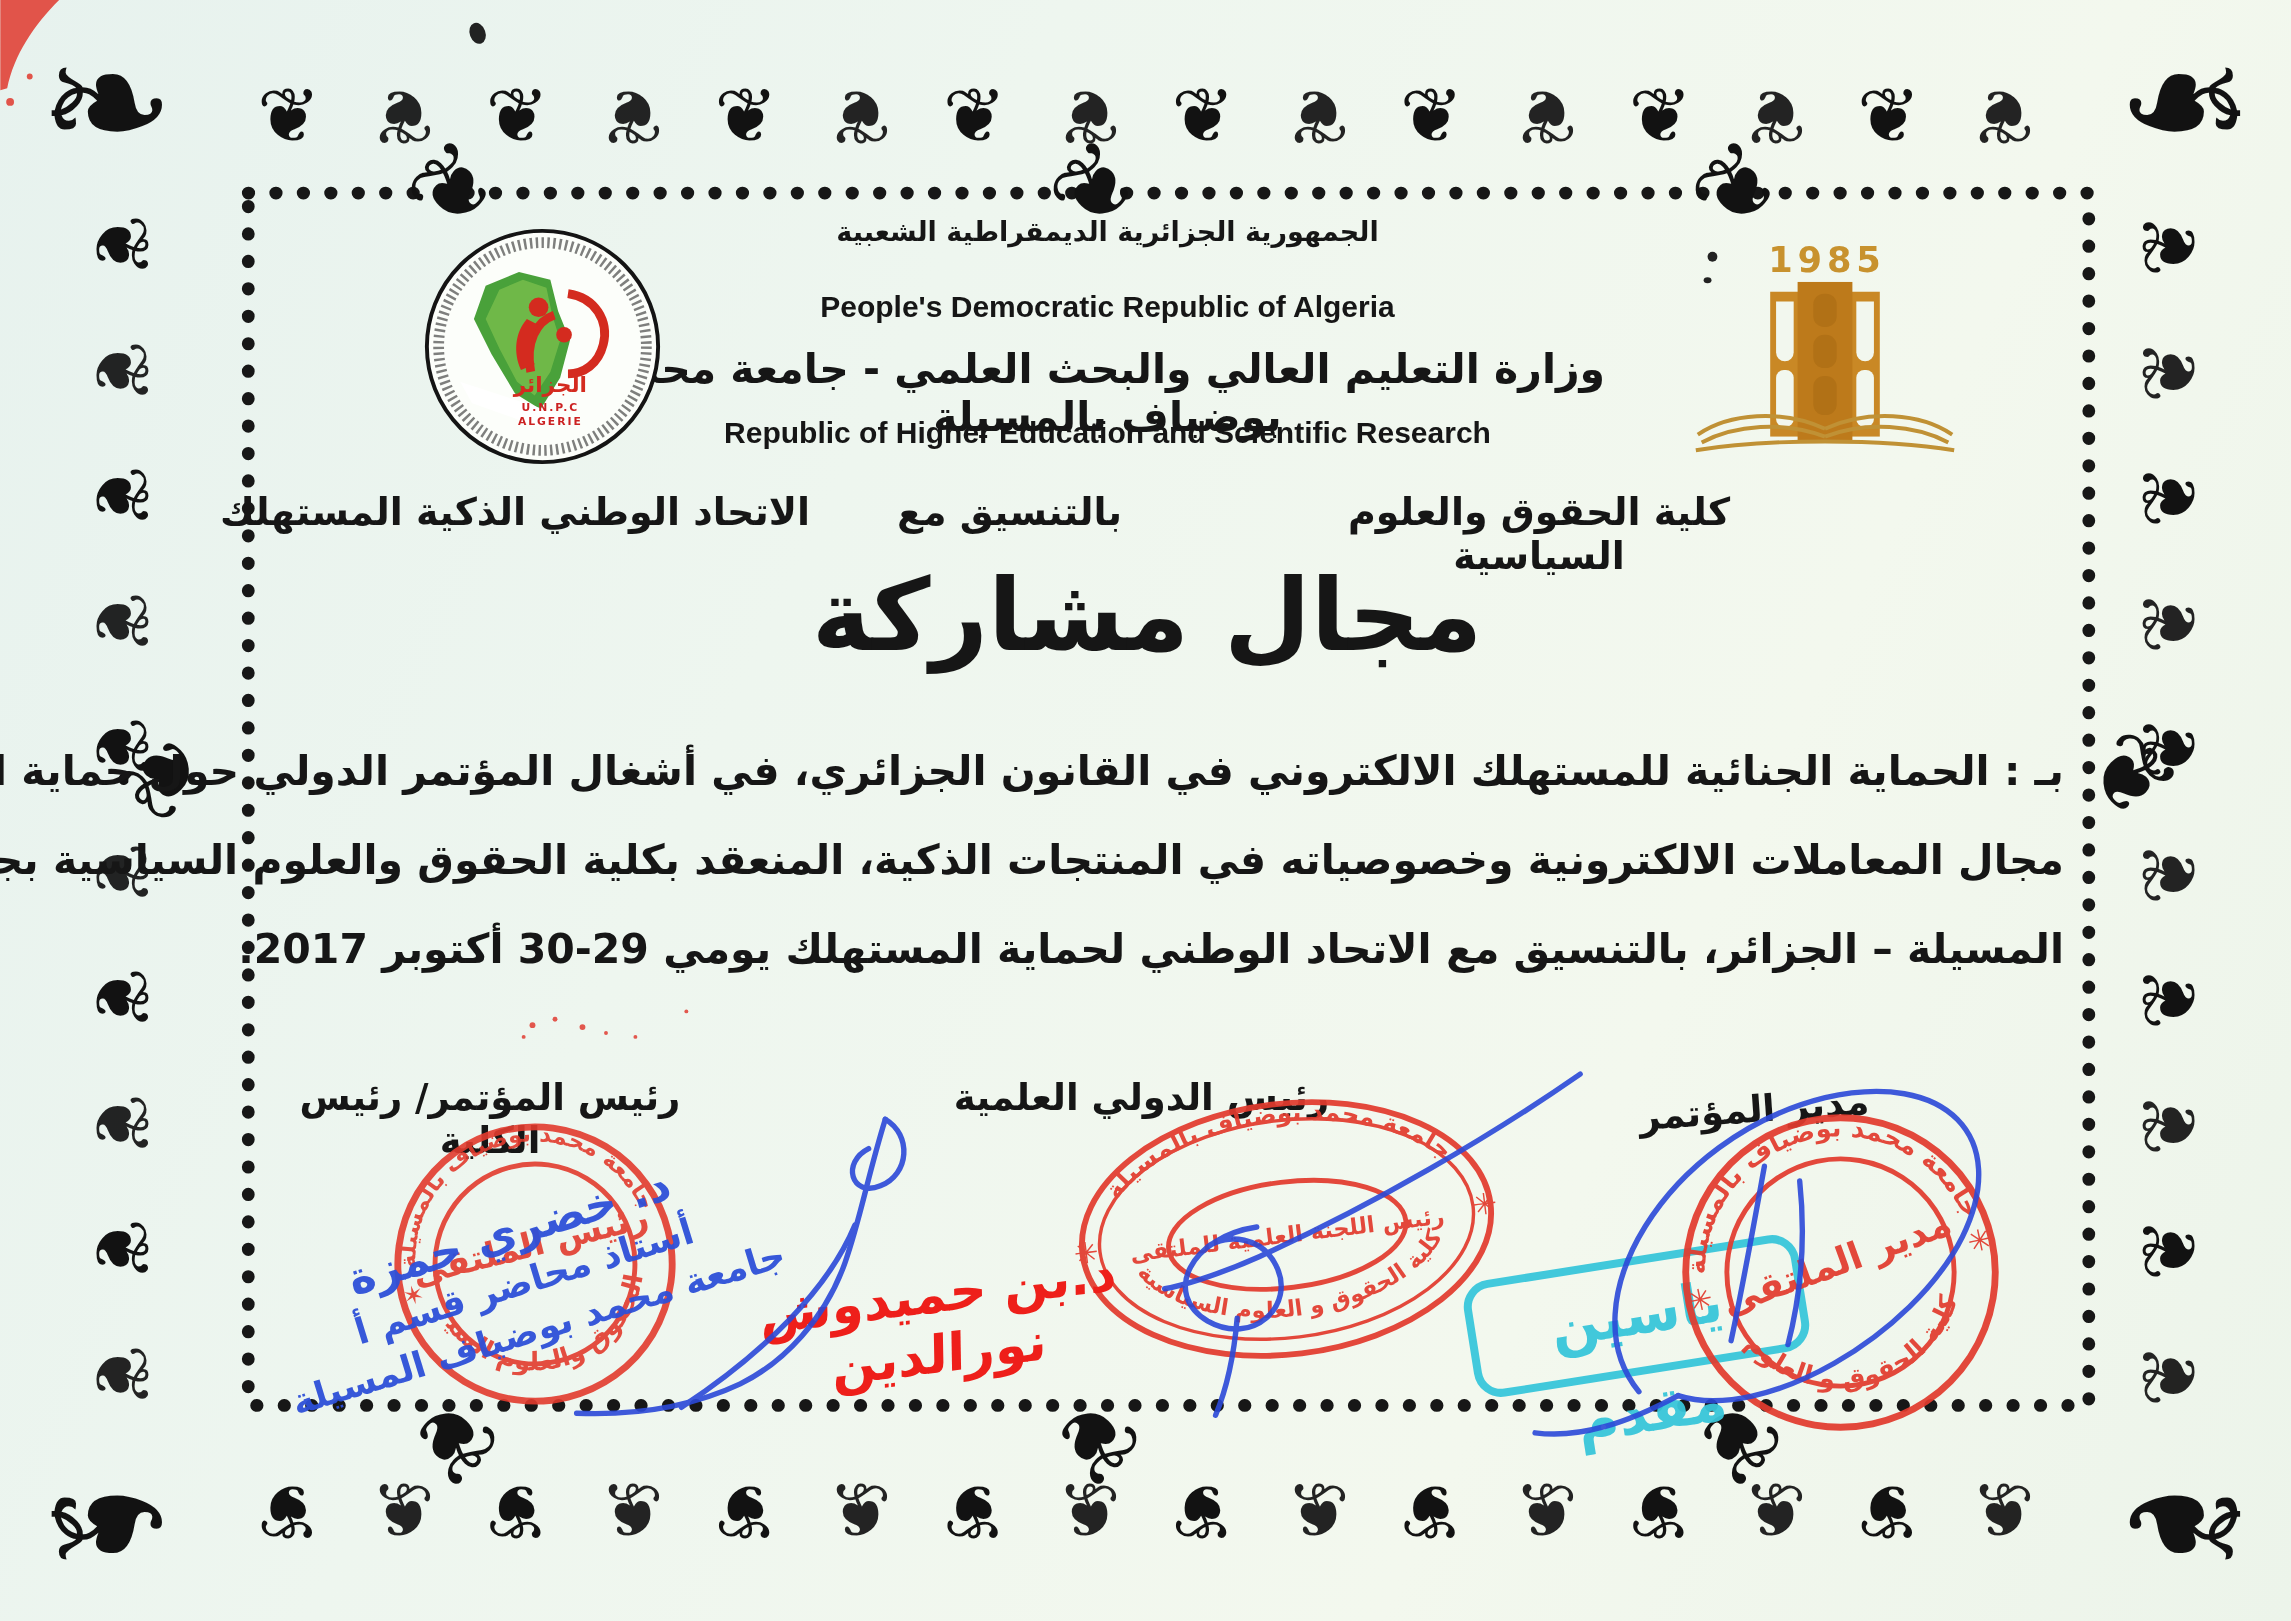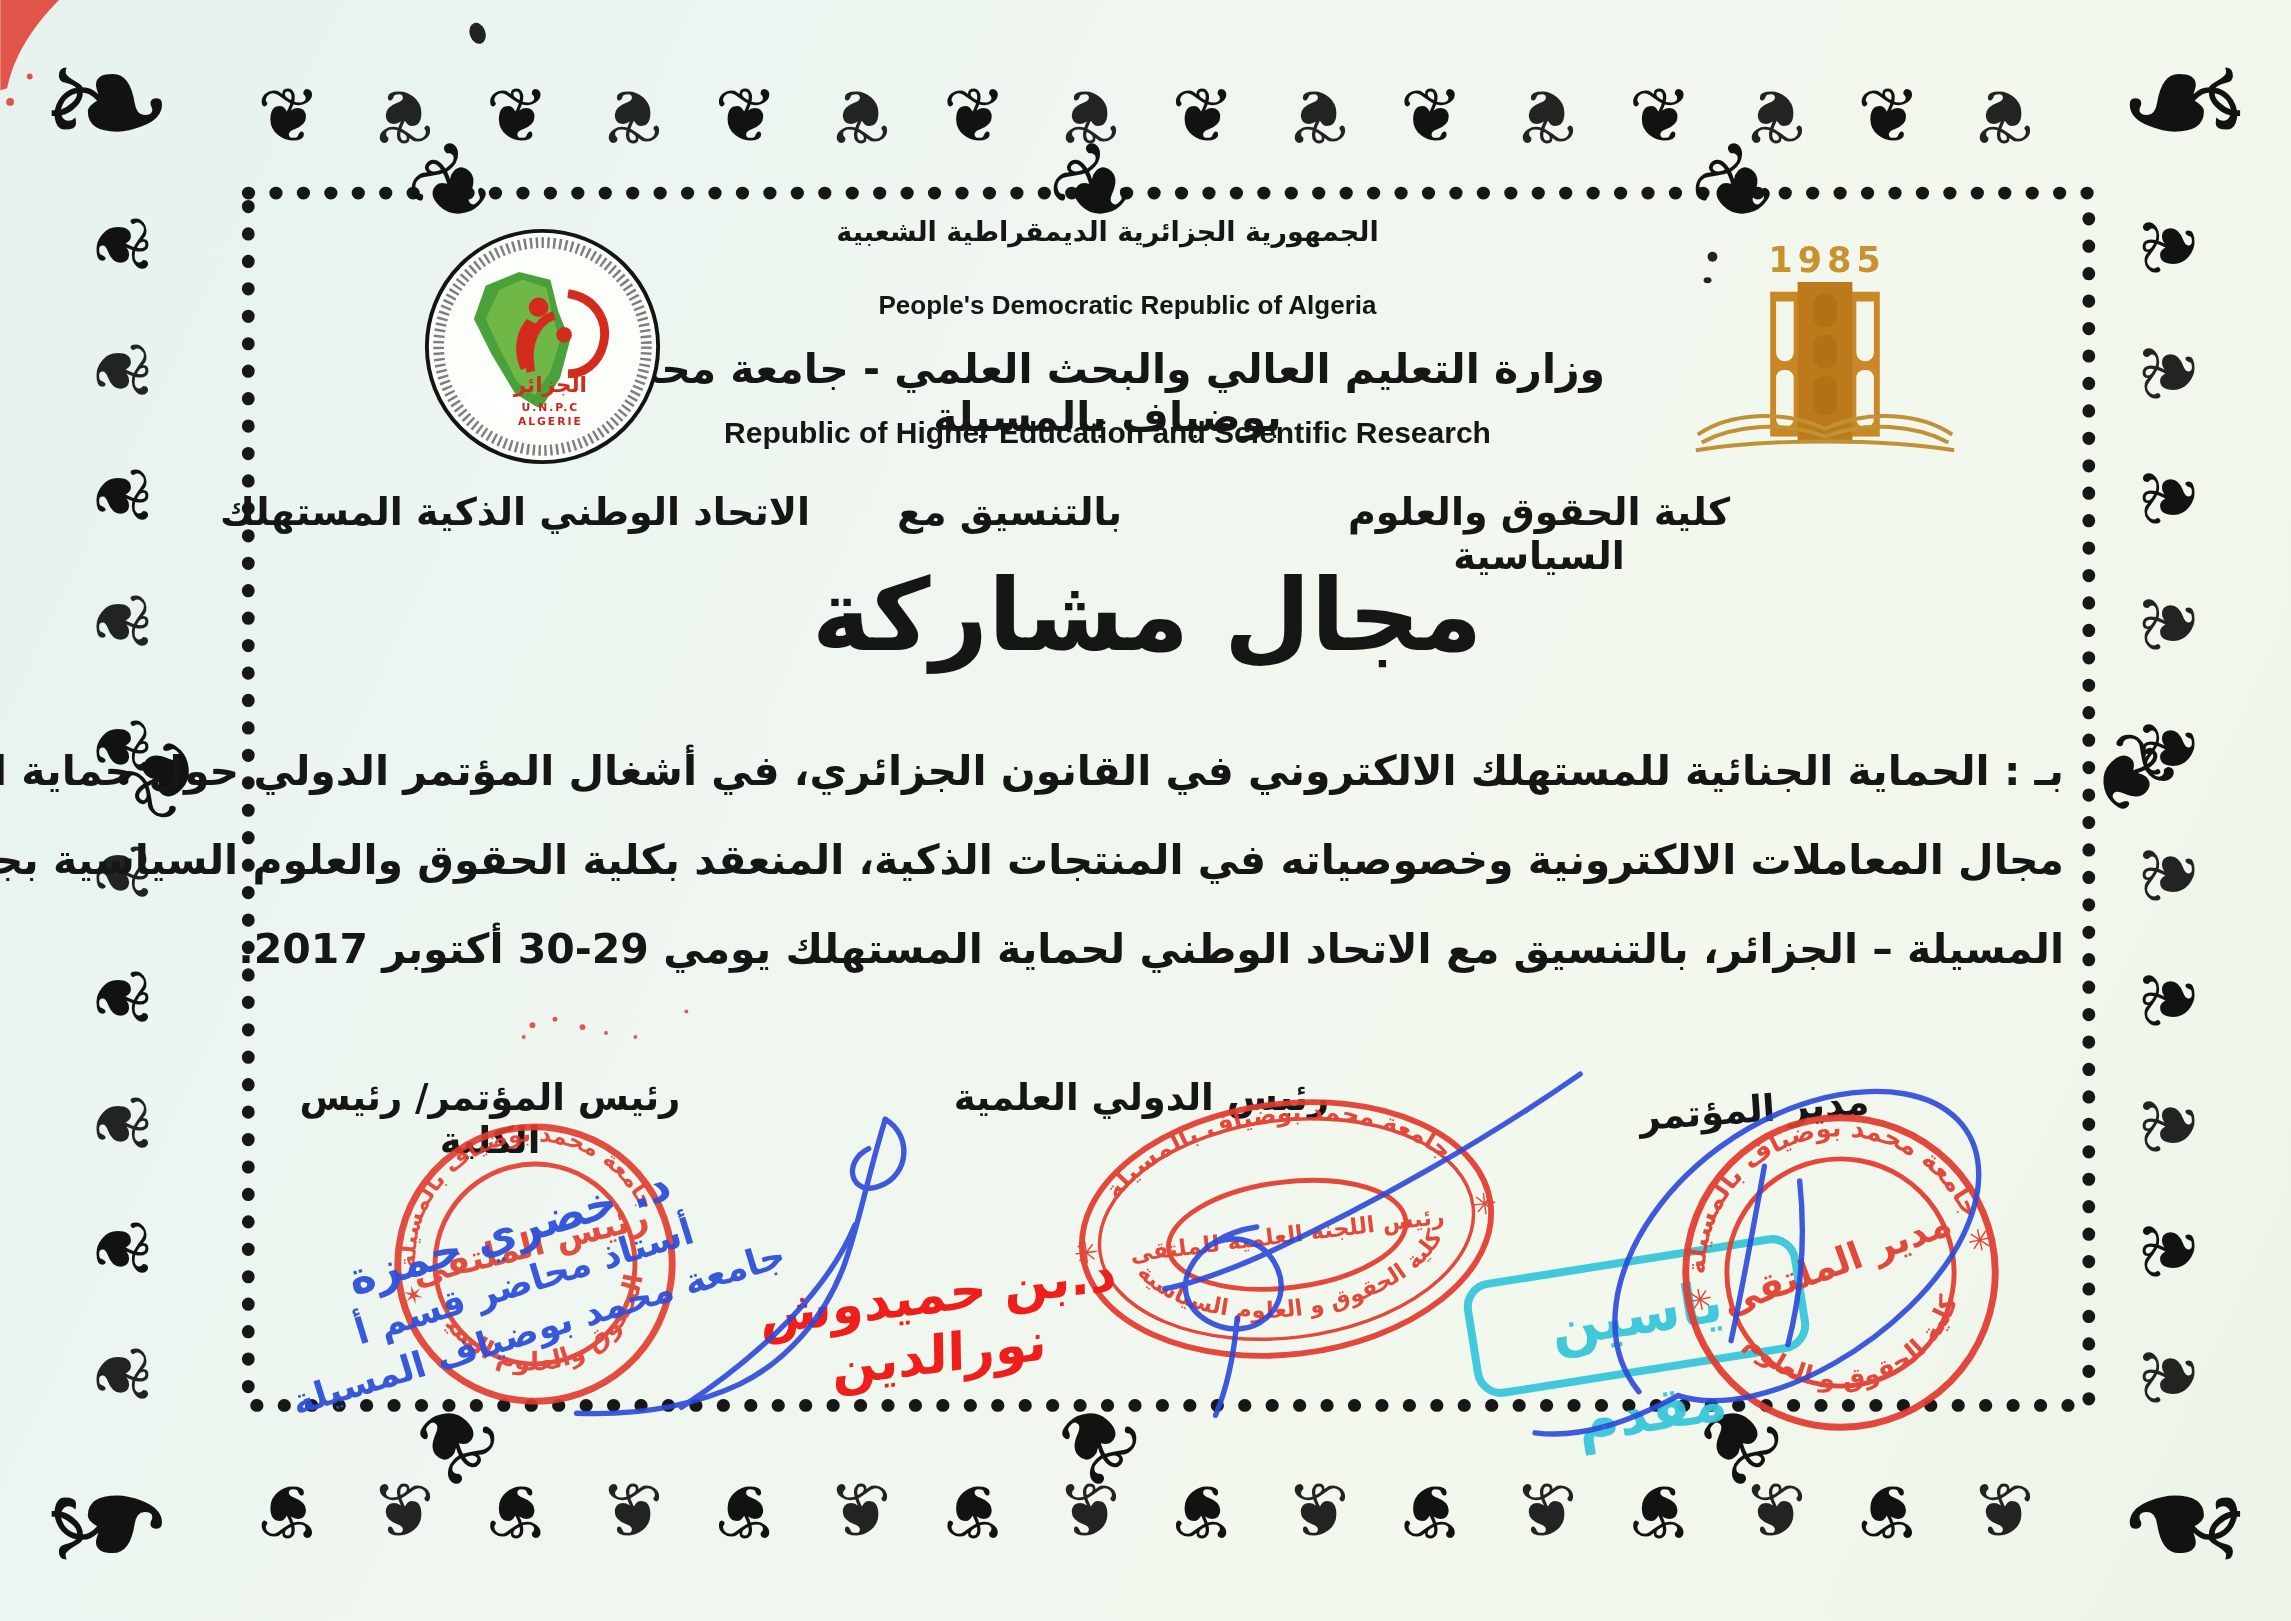--- a/index.html
+++ b/index.html
@@ -164,21 +164,21 @@
   <div class="tulip" style="left:412px;top:137px;transform:rotate(-45deg);">❦</div>
   <div class="tulip" style="left:1054px;top:137px;transform:rotate(-45deg);">❦</div>
   <div class="tulip" style="left:1696px;top:137px;transform:rotate(-45deg);">❦</div>
   <div class="tulip" style="left:412px;bottom:131px;transform:rotate(135deg);">❦</div>
   <div class="tulip" style="left:1054px;bottom:131px;transform:rotate(135deg);">❦</div>
   <div class="tulip" style="left:1696px;bottom:131px;transform:rotate(135deg);">❦</div>
   <div class="tulip" style="left:120px;top:727px;transform:rotate(-135deg);">❦</div>
   <div class="tulip" style="right:120px;top:727px;transform:rotate(45deg);">❦</div>
 
   <div class="hdr-ar" dir="rtl" style="top:216px;font-size:27px;">الجمهورية الجزائرية الديمقراطية الشعبية</div>
-  <div class="hdr-en" style="top:290px;font-size:26px;padding-left:20px;">People's Democratic Republic of Algeria</div>
+  <div class="hdr-en" style="top:290px;font-size:30px;">People's Democratic Republic of Algeria</div>
   <div class="hdr-ar" dir="rtl" style="top:345px;font-size:41px;">وزارة التعليم العالي والبحث العلمي - جامعة محمد بوضياف بالمسيلة</div>
   <div class="hdr-en" style="top:416px;font-size:30px;">Republic of Higher Education and Scientific Research</div>
 
   <svg class="abs" style="left:421px;top:225px;" width="243" height="243" viewBox="0 0 248 248">
     <circle cx="124" cy="124" r="118" fill="#fcfefa" stroke="#141414" stroke-width="4"></circle>
     <circle cx="124" cy="124" r="106" fill="none" stroke="#2a2a2a" stroke-width="11" stroke-dasharray="2.5 3.5" opacity="0.6"></circle>
 
     <path d="M66,62 L100,48 L132,56 L140,88 L152,118 L142,156 L122,188 L96,172 L72,132 L54,96 Z" fill="#49a13a"></path>
     <path d="M80,66 L104,56 L128,64 L134,92 L142,118 L132,150 L116,174 L98,160 L80,126 L66,96 Z" fill="#7cc04d" opacity="0.75"></path>
     <path d="M40,160 L150,196 L120,206 L52,182 Z" fill="#ffffff" opacity="0.85"></path>

